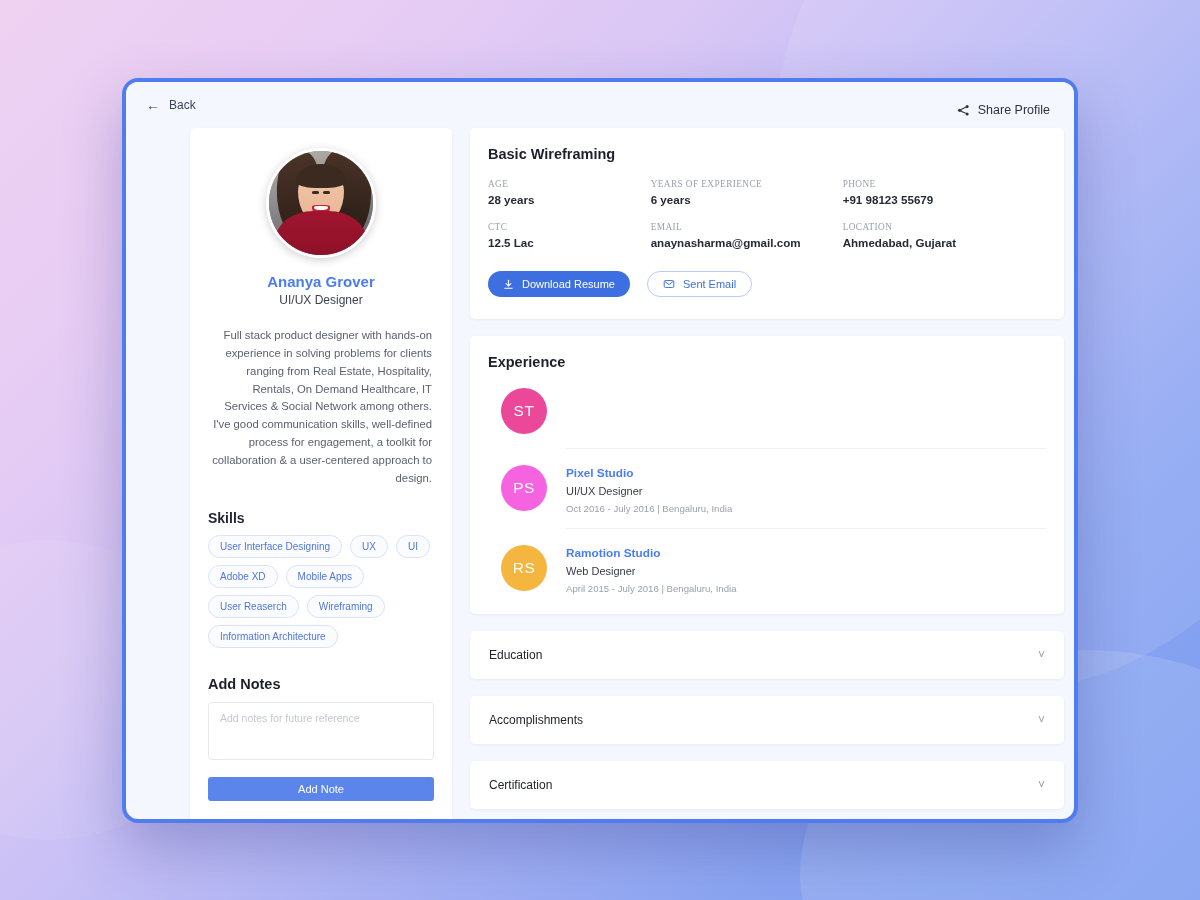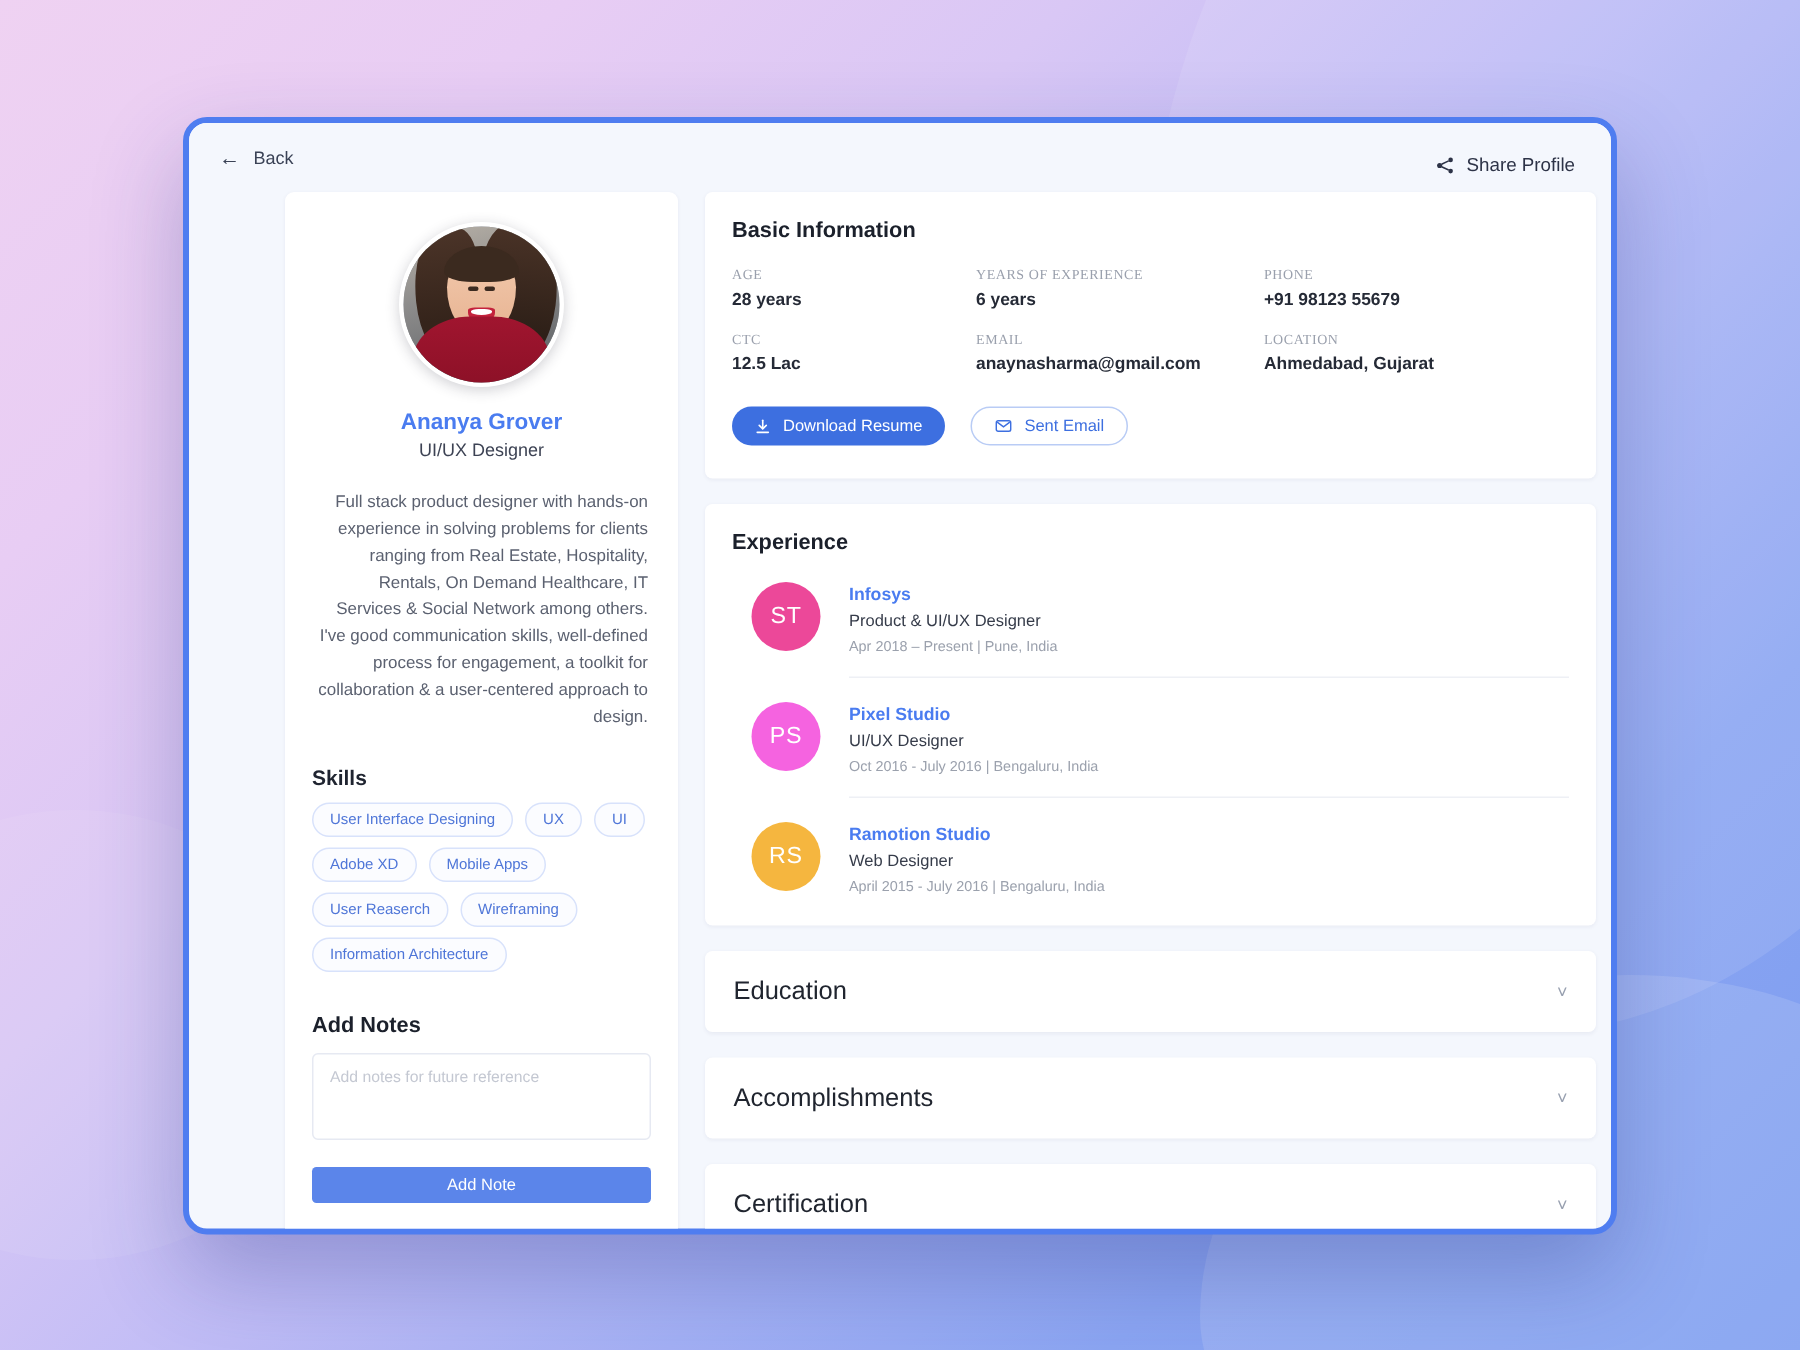--- a/index.html
+++ b/index.html
@@ -248,21 +248,21 @@
   .exp-company { font-size:11.8px; font-weight:700; color:#4a7cf0; cursor:pointer; }
   .exp-role { font-size:11px; color:#363c4a; margin-top:5px; }
   .exp-meta { font-size:9.6px; color:#9ba1ad; margin-top:6px; }
   .exp-sep { border-top:1px solid #eef0f5; margin: 14px 0 16px 78px; }
 
   
   .accordion {
     display:flex; align-items:center; justify-content:space-between;
     padding: 17px 19px; cursor:pointer;
   }
-  .acc-label { font-size:17px; color:#20252f; }
+  .acc-label { font-size:12px; color:#20252f; }
   .chevron { color:#98a0b0; font-size:12px; line-height:1; }
 </style>
 </head>
 <body>
 
 <div id="desktop">
   <div class="blob b1"></div>
   <div class="blob b2"></div>
   <div class="blob b3"></div>
 
@@ -323,21 +323,21 @@
         <div class="notes-title">Add Notes</div>
         <textarea class="notes-box" placeholder="Add notes for future reference" style=""></textarea>
         <button class="add-note-btn">Add Note</button>
 
         <div class="panel-divider"></div>
       </div>
 
       <div id="right-col">
 
         <div class="card" id="basic-info">
-          <div class="card-title">Basic Information</div>
+          <div class="card-title">Basic Wireframing</div>
           <div class="info-grid" id="info-grid">
               <div>
                 <div class="info-label">AGE</div>
                 <div class="info-value">28 years</div>
               </div>
               <div>
                 <div class="info-label">YEARS OF EXPERIENCE</div>
                 <div class="info-value">6 years</div>
               </div>
               <div>
@@ -374,25 +374,20 @@
               <span>Sent Email</span>
             </button>
           </div>
         </div>
 
         <div class="card" id="experience">
           <div class="card-title">Experience</div>
           <div class="exp-list" id="exp-list">
               <div class="exp-row">
                 <div class="exp-avatar" style="background: #ec4899;">ST</div>
-                <div class="exp-body">
-                  <div class="exp-company">Infosys</div>
-                  <div class="exp-role">Product &amp; UI/UX Designer</div>
-                  <div class="exp-meta">Apr 2018 – Present   |   Pune, India</div>
-                </div>
               </div>
               <div class="exp-sep"></div>
               <div class="exp-row">
                 <div class="exp-avatar" style="background: rgb(245, 99, 224);">PS</div>
                 <div class="exp-body">
                   <div class="exp-company">Pixel Studio</div>
                   <div class="exp-role">UI/UX Designer</div>
                   <div class="exp-meta">Oct 2016 - July 2016  |  Bengaluru, India</div>
                 </div>
               </div>

